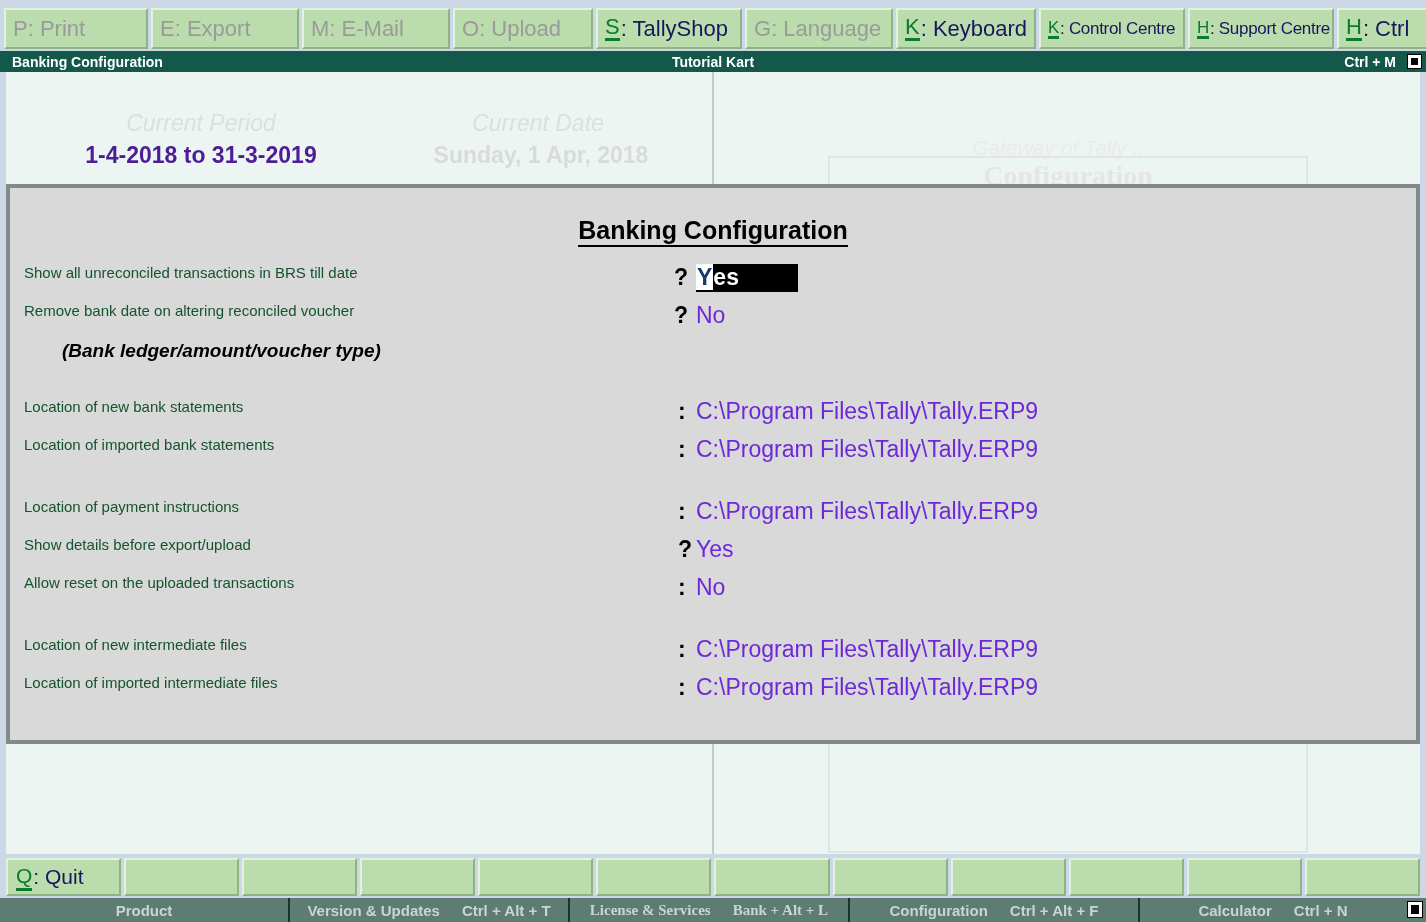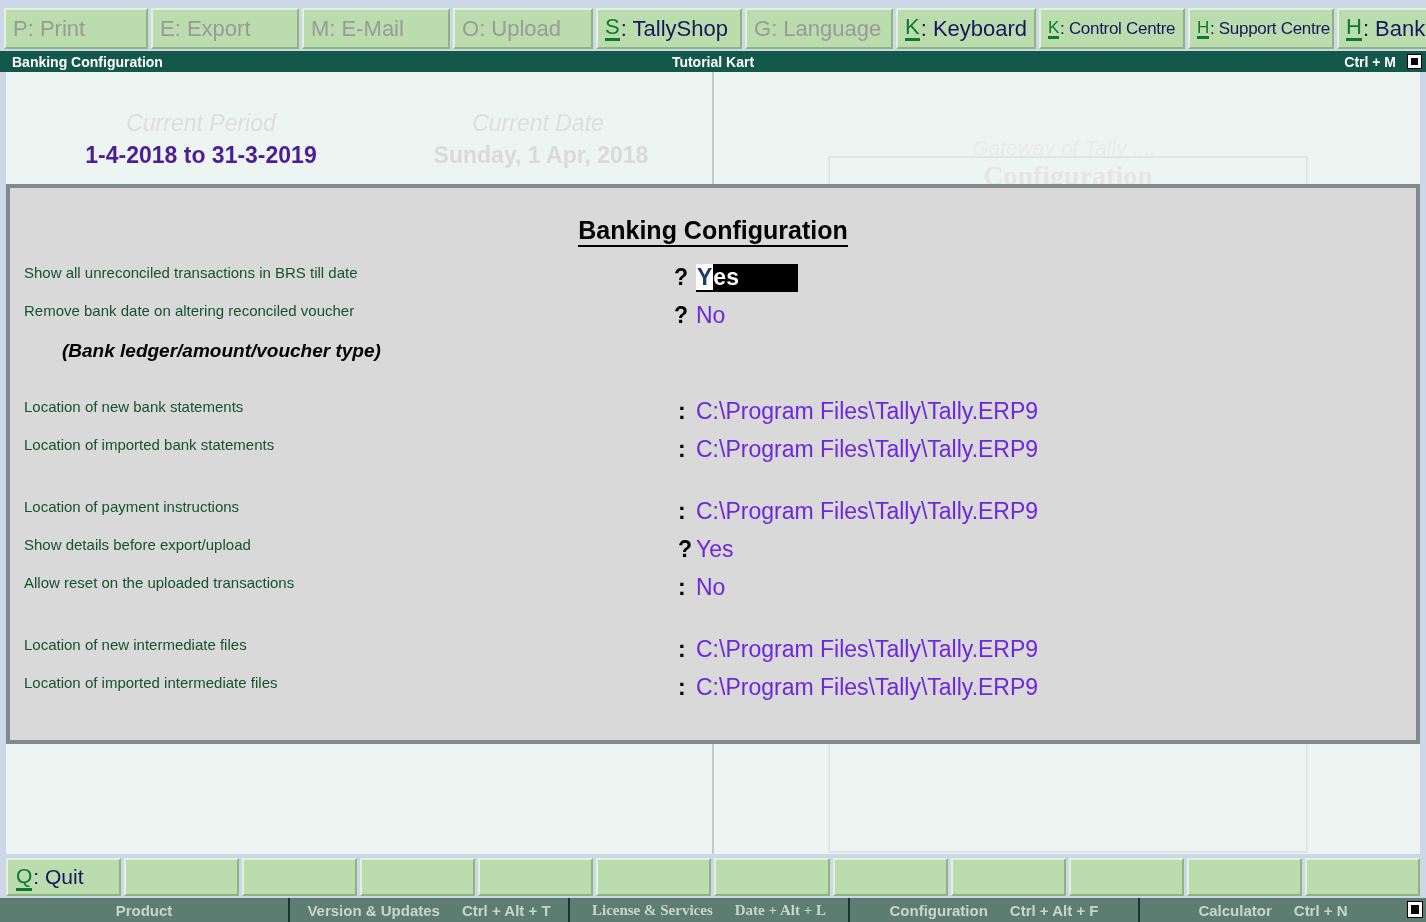--- a/index.html
+++ b/index.html
@@ -339,21 +339,21 @@
       <div class="topbtn enabled narrowtext" style="width: 146px; flex: 0 0 146px;">
         <span class="hk">K</span>
         <span>: Control Centre</span>
       </div>
       <div class="topbtn enabled narrowtext" style="width: 146px; flex: 0 0 146px;">
         <span class="hk">H</span>
         <span>: Support Centre</span>
       </div>
       <div class="topbtn enabled" style="width: 124px; flex: 0 0 124px;">
         <span class="hk">H</span>
-        <span>: Bank</span>
+        <span>: Ctrl</span>
       </div>
     </div>
 
   <div class="titlebar">
     <span class="tb-left">Banking Configuration</span>
     <span class="tb-mid">Tutorial Kart</span>
     <span class="tb-right">Ctrl + M</span>
     <span class="tb-box"></span>
   </div>
 
@@ -451,21 +451,21 @@
   <div class="statusbar" id="statusbar">
     <div class="st-cell" style="width: 290px;">
         <span>Product</span>
       </div>
       <div class="st-cell" style="width: 280px;">
         <span>Version &amp; Updates</span>
         <span>Ctrl + Alt + T</span>
       </div>
       <div class="st-cell" style="width: 280px; font-family: Liberation Serif, serif;">
         <span>License &amp; Services</span>
-        <span>Date + Alt + L</span>
+        <span>Bank + Alt + L</span>
       </div>
       <div class="st-cell" style="width: 290px;">
         <span>Configuration</span>
         <span>Ctrl + Alt + F</span>
       </div>
       <div class="st-cell" style="width: 266px;">
         <span>Calculator</span>
         <span>Ctrl + N</span>
       </div>
       <span class="st-box"></span>

